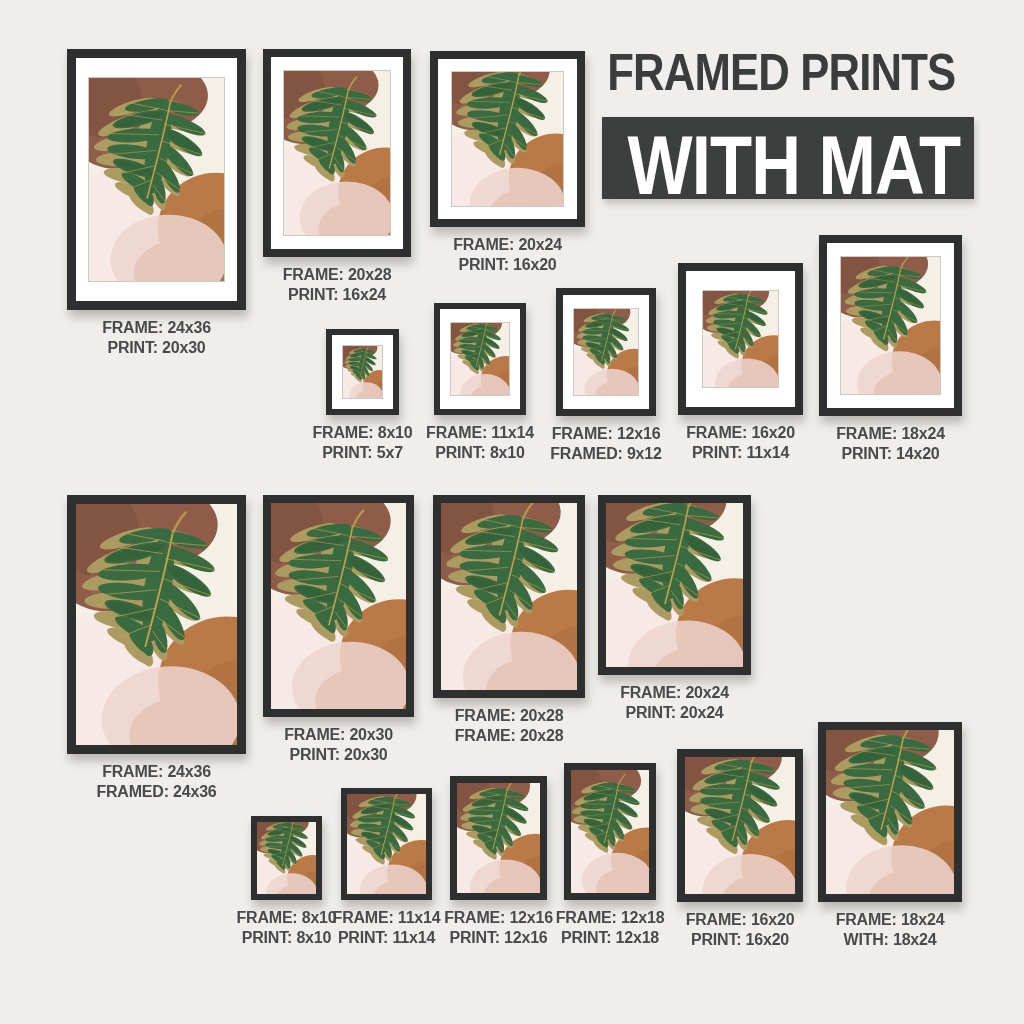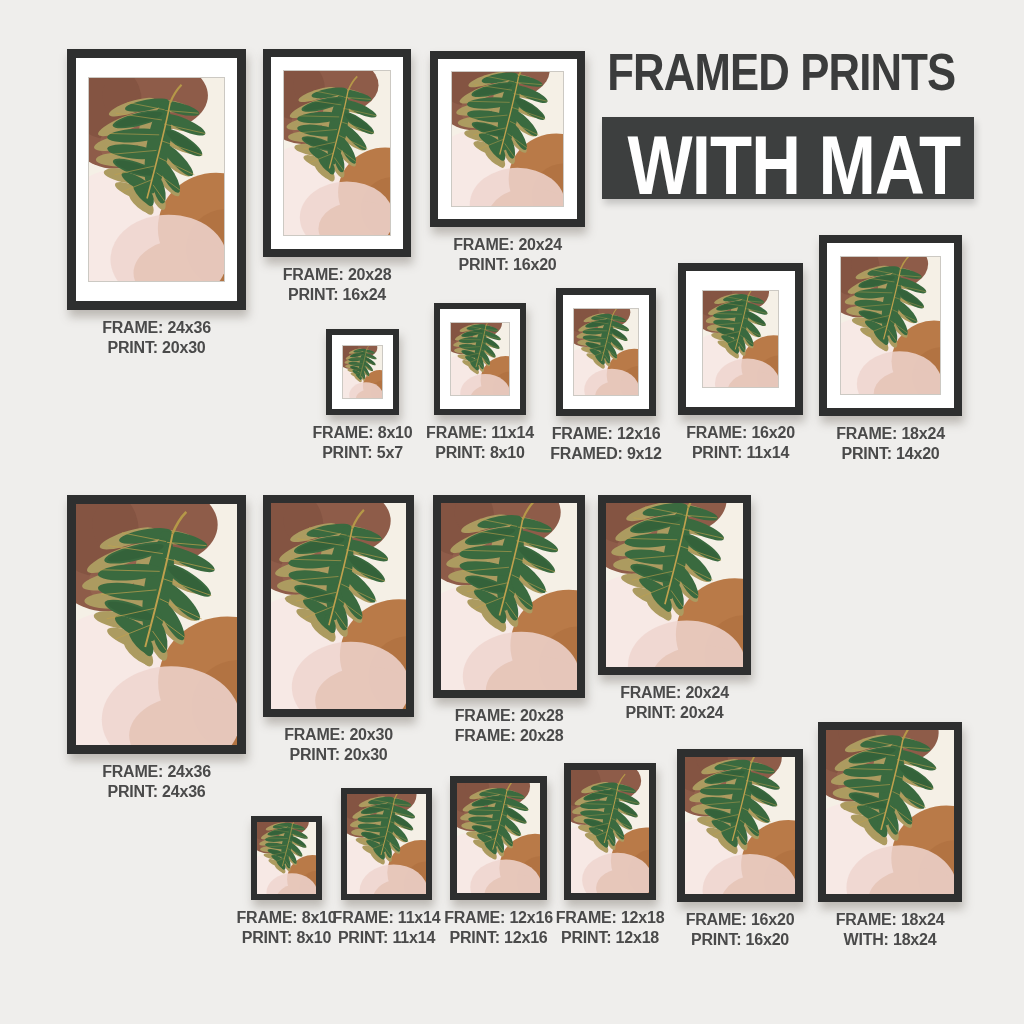--- a/index.html
+++ b/index.html
@@ -252,21 +252,21 @@
       <div class="unit" style="left: 67px; top: 495px;">
         <div class="frame" style="width: 179px; height: 259px; border-width: 9px;">
           <div class="artwrap" style="inset: 0px;">
             <svg viewBox="0 0 200 300" preserveAspectRatio="xMidYMid slice">
               <use href="#artg"></use>
             </svg>
           </div>
         </div>
         <div class="flabel" style="width: 200px; left: -10.5px; top: 267px;">
           <div>FRAME: 24x36</div>
-          <div>PRINT: 24x36</div>
+          <div>FRAMED: 24x36</div>
         </div>
       </div>
       <div class="unit" style="left: 263px; top: 495px;">
         <div class="frame" style="width: 151px; height: 222px; border-width: 8px;">
           <div class="artwrap" style="inset: 0px;">
             <svg viewBox="0 0 200 300" preserveAspectRatio="xMidYMid slice">
               <use href="#artg"></use>
             </svg>
           </div>
         </div>

